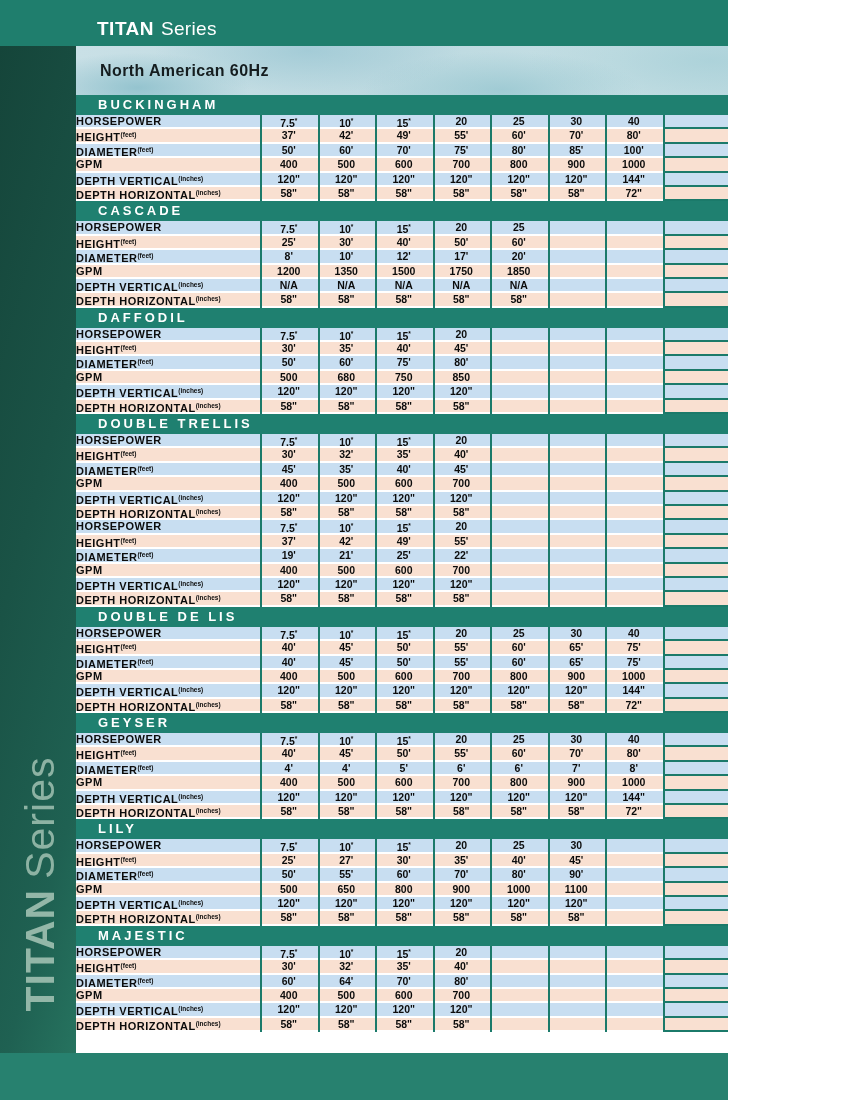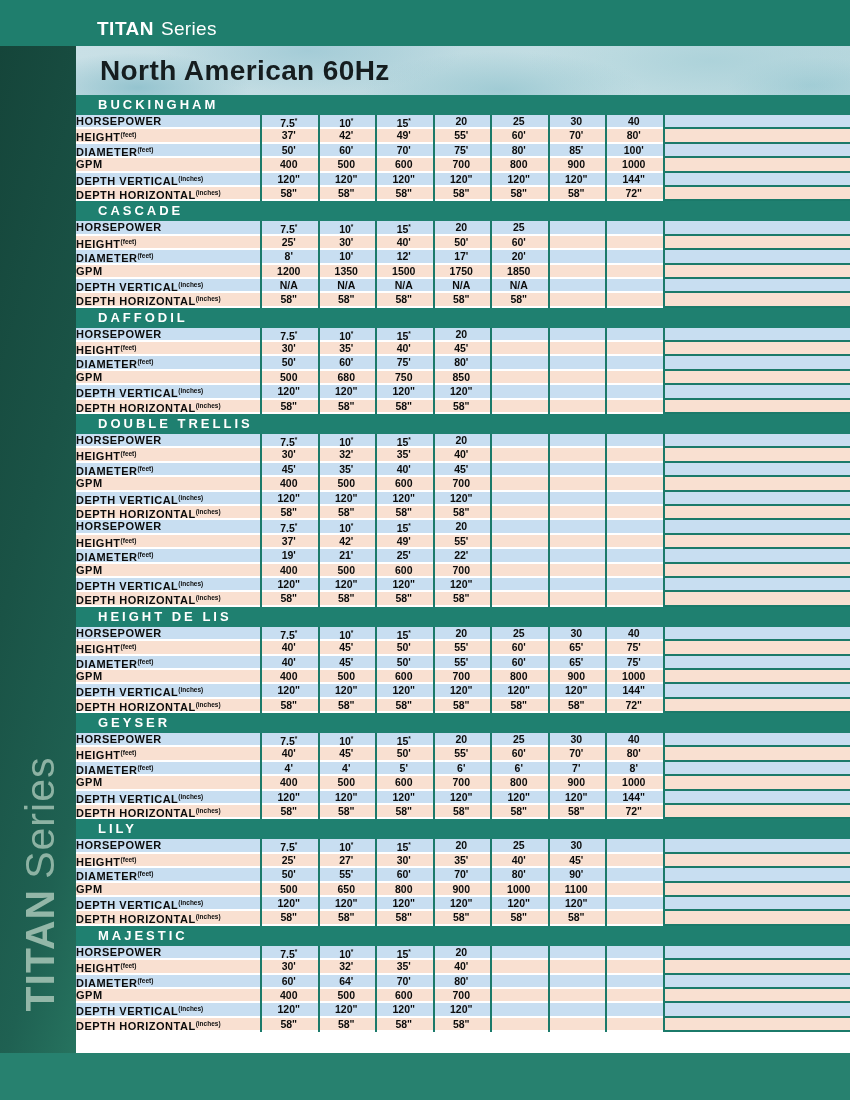--- a/index.html
+++ b/index.html
@@ -1,17 +1,17 @@
 <!DOCTYPE html>
 <html><head>
 <meta charset="utf-8">
 <style>
   html,body{margin:0;padding:0;background:#ffffff;}
   #page{
-    position:relative;width:850px;height:1100px;overflow:hidden;background:#ffffff;
+    position:relative;width:728px;height:1100px;overflow:hidden;background:#ffffff;
     font-family:"Liberation Sans",sans-serif;
   }
   
   .top-band{
     position:absolute;left:0;top:0;width:850px;height:46px;background:#1f7e6d;
     display:flex;align-items:flex-end;box-sizing:border-box;padding:0 0 6px 97px;
   }
   .top-band .brand-bold{color:#fff;font-size:19px;font-weight:700;letter-spacing:.5px;}
   .top-band .brand-light{color:#fff;font-size:19px;font-weight:400;margin-left:7px;letter-spacing:.3px;}
   
@@ -37,21 +37,21 @@
     background:
       radial-gradient(ellipse 160px 50px at 8% 85%,rgba(140,191,203,.85) 0%,rgba(140,191,203,0) 70%),
       radial-gradient(ellipse 220px 60px at 30% 10%,rgba(157,200,212,.8) 0%,rgba(157,200,212,0) 70%),
       radial-gradient(ellipse 200px 55px at 55% 90%,rgba(146,196,206,.7) 0%,rgba(146,196,206,0) 70%),
       radial-gradient(ellipse 260px 70px at 82% 30%,rgba(168,208,216,.8) 0%,rgba(168,208,216,0) 70%),
       radial-gradient(ellipse 120px 40px at 95% 80%,rgba(148,198,208,.7) 0%,rgba(148,198,208,0) 70%),
       linear-gradient(90deg,#c9e0e6 0%,#bcd9e0 40%,#c5dfe4 70%,#b9d8de 100%);
     display:flex;align-items:center;
   }
   .banner-title{
-    margin-left:24px;font-size:28px;font-weight:700;color:#151d1f;letter-spacing:.4px;
+    margin-left:24px;font-size:16px;font-weight:700;color:#151d1f;letter-spacing:.4px;
   }
   
   .section{position:relative;}
   .section-header{
     height:20px;line-height:20px;background:#1f8070;color:#ffffff;
     font-size:13px;font-weight:700;letter-spacing:3px;padding-left:22px;
     box-sizing:border-box;
   }
   .rows{position:relative;}
   .spec-row{
@@ -487,21 +487,21 @@
             <div class="vline" style="left: 241.5px;"></div>
             <div class="vline" style="left: 299px;"></div>
             <div class="vline" style="left: 356.5px;"></div>
             <div class="vline" style="left: 414px;"></div>
             <div class="vline" style="left: 471.5px;"></div>
             <div class="vline" style="left: 529px;"></div>
             <div class="vline" style="left: 586.5px;"></div>
           </div>
         </div>
         <div class="section">
-          <div class="section-header">HEIGHT DE LIS</div>
+          <div class="section-header">DOUBLE DE LIS</div>
           <div class="rows">
             <div class="spec-row blue">
               <div class="cell-lead label-cell">HORSEPOWER</div>
               <div class="cell-lead value-cell">7.5<sup>*</sup></div>
               <div class="cell-lead value-cell">10<sup>*</sup></div>
               <div class="cell-lead value-cell">15<sup>*</sup></div>
               <div class="cell-lead value-cell">20</div>
               <div class="cell-lead value-cell">25</div>
               <div class="cell-lead value-cell">30</div>
               <div class="cell-lead value-cell">40</div>

